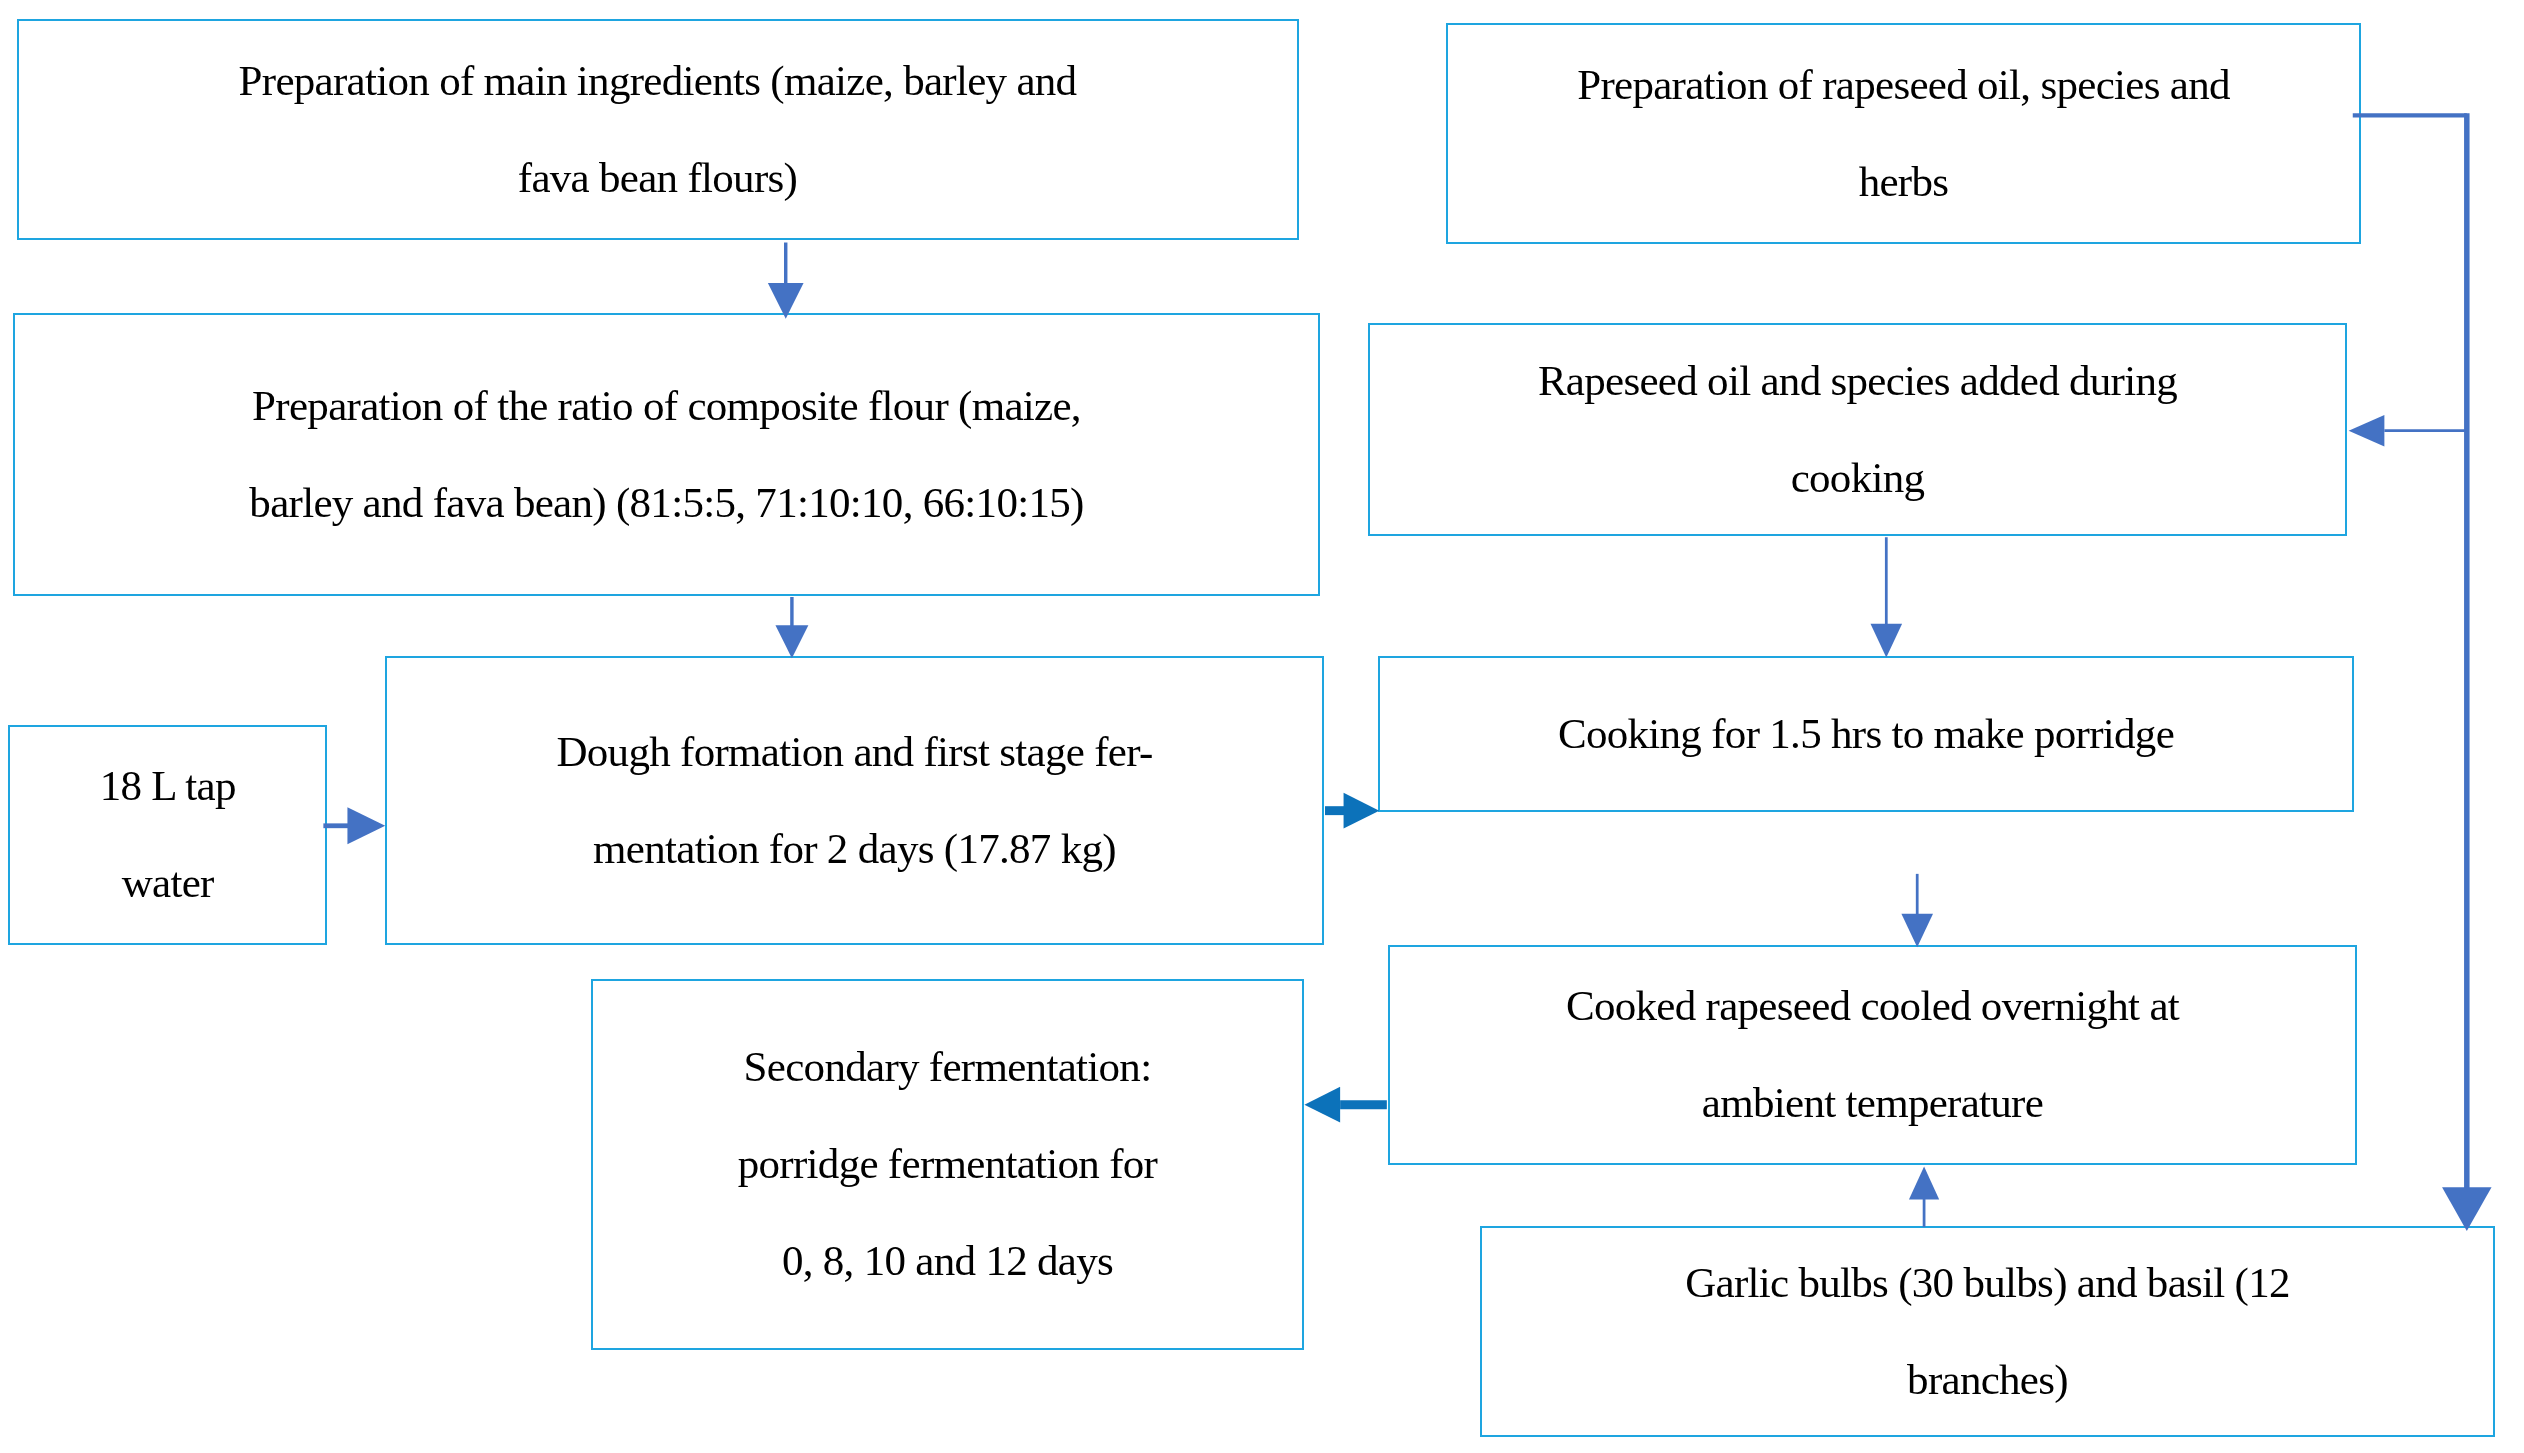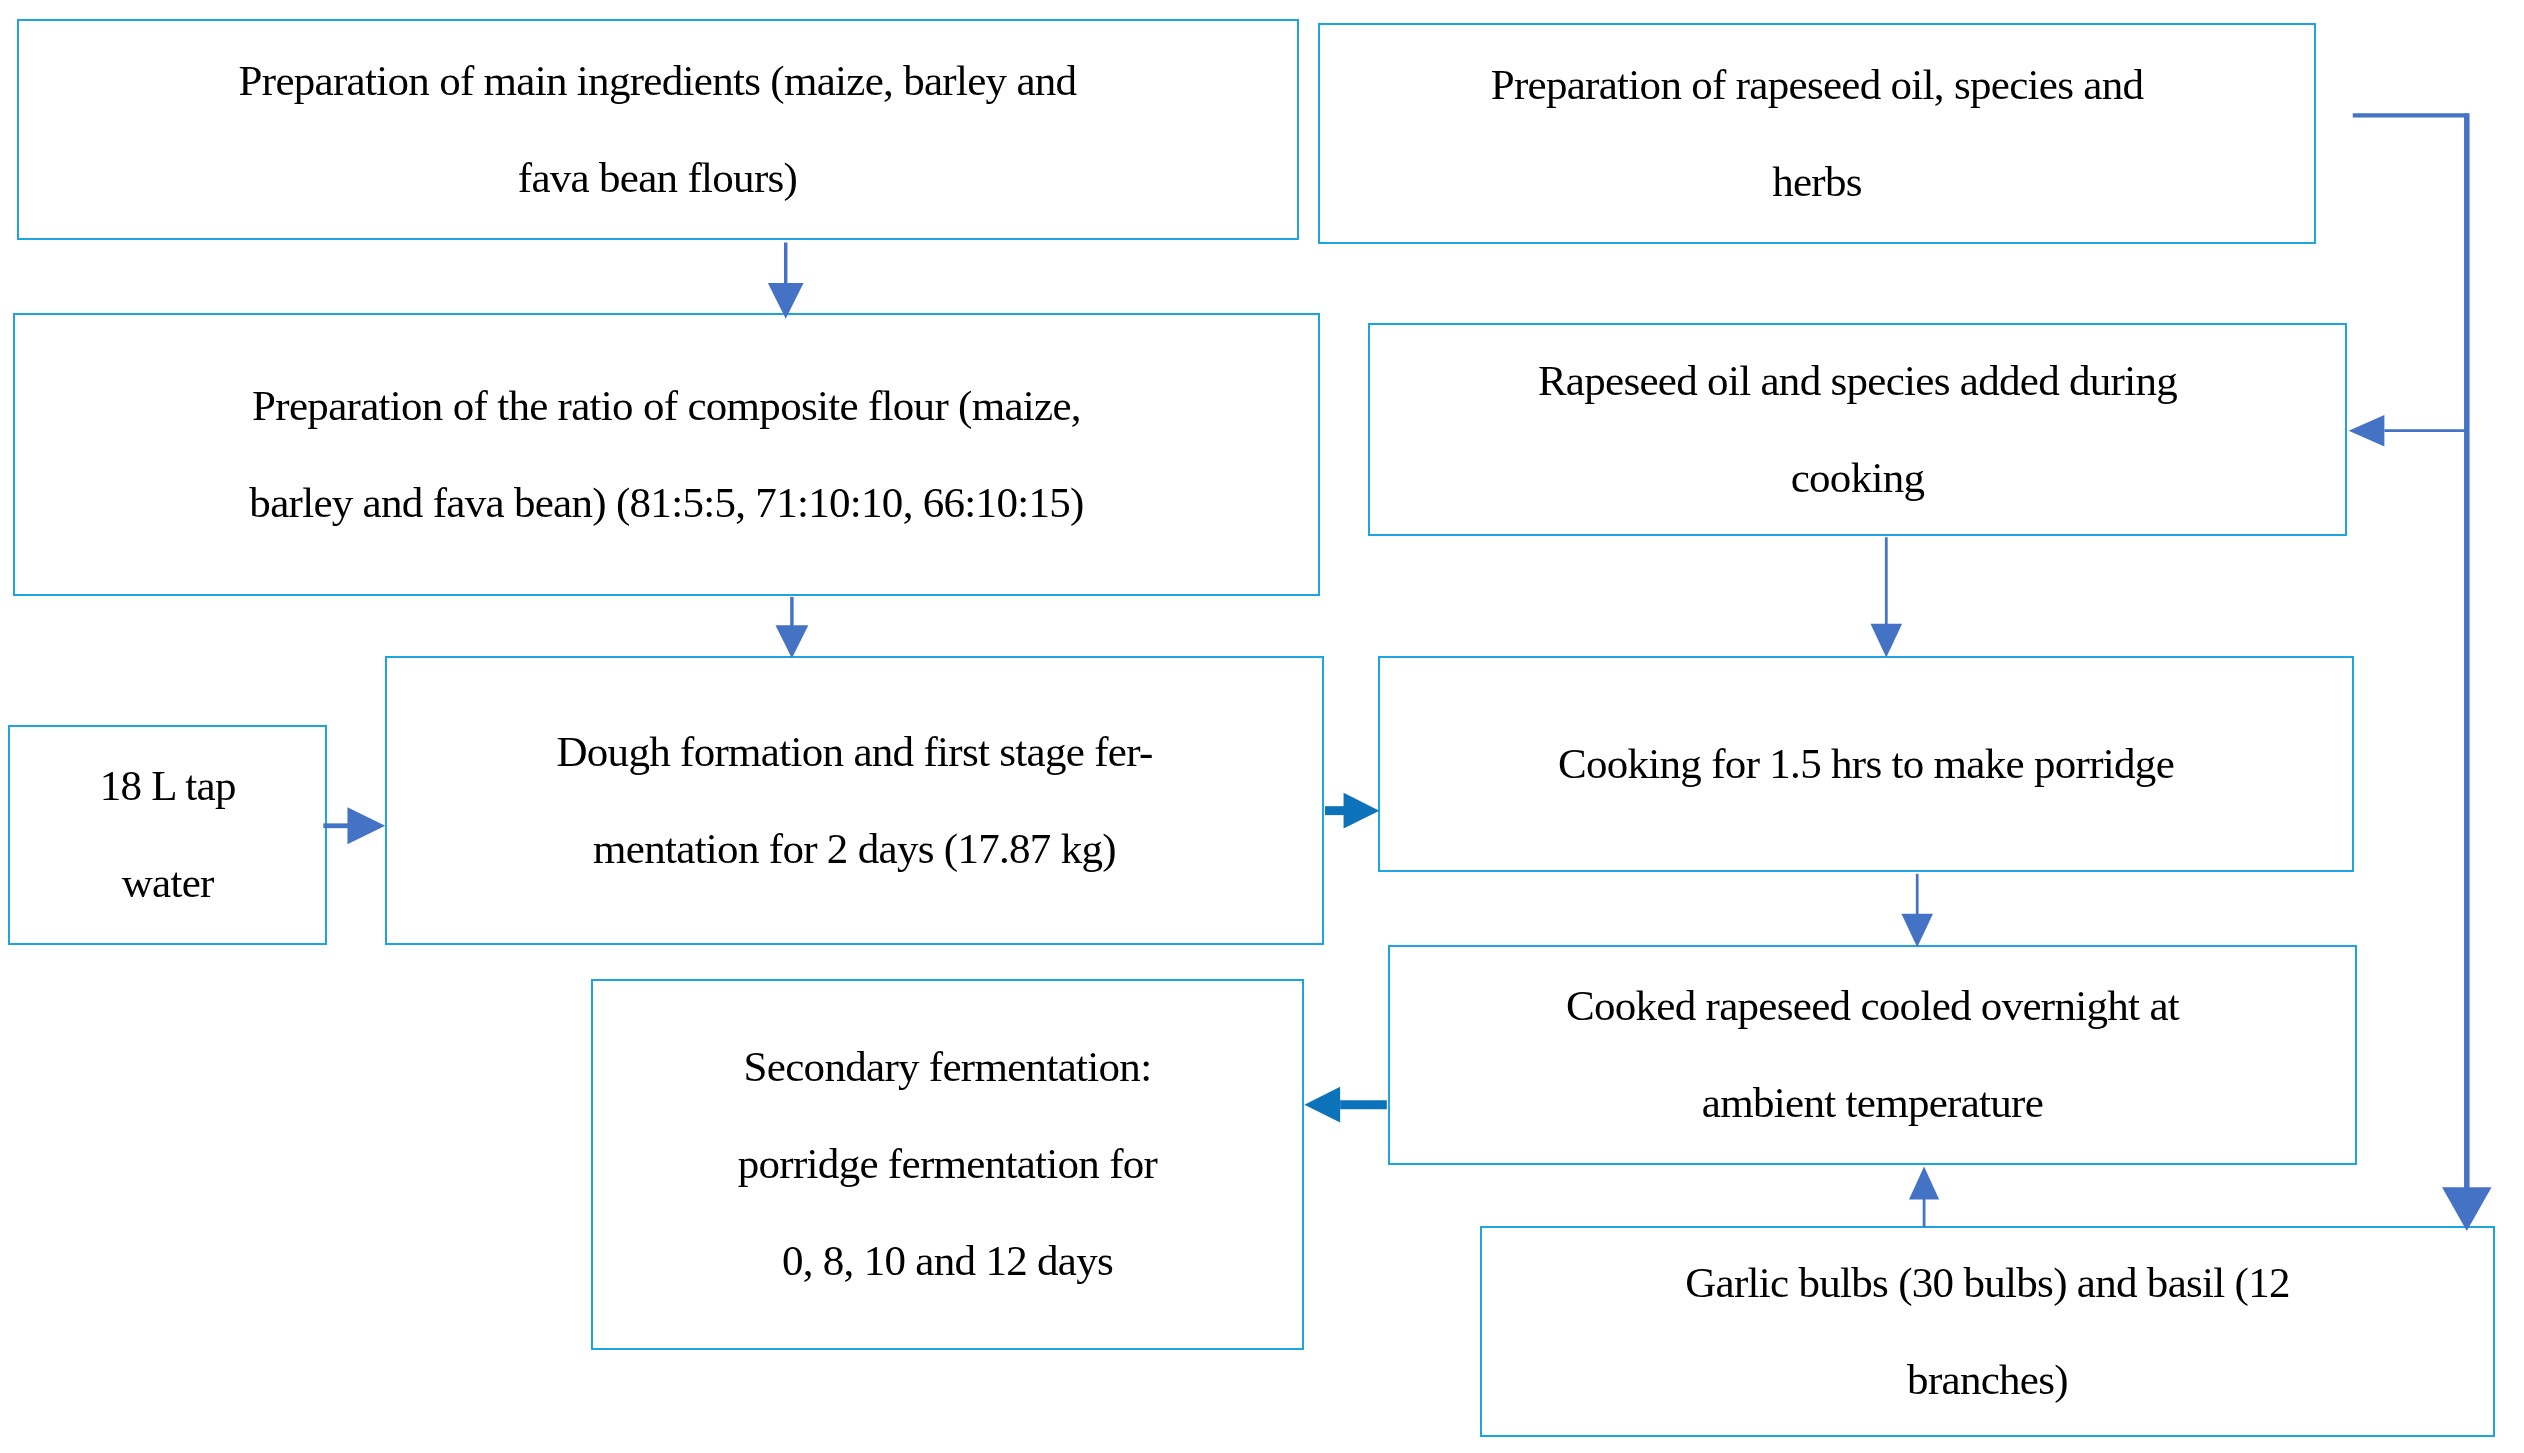--- a/index.html
+++ b/index.html
@@ -28,26 +28,26 @@
     flex-direction: column;
     justify-content: center;
     text-align: center;
     font-size: 43px;
     line-height: 2.25;
     letter-spacing: -0.7px;
   }
   .fbox .line { white-space: nowrap; }
   
   #box-prep-main        { left:   16.5px; top:   19px; width: 1282px; height: 221px; }
-  #box-prep-rapeseed    { left: 1318px; top:   23px; width: 998px; height: 221px; }
+  #box-prep-rapeseed    { left: 1446px; top:   23px; width: 915px; height: 221px; }
   #box-prep-ratio       { left:   13px; top:  313px; width: 1307px; height: 283px; }
   #box-rapeseed-added   { left: 1368px; top:  323px; width: 979px; height: 213px; }
   #box-tap-water        { left:   8.2px; top: 725px; width:  319px; height: 220px; }
   #box-dough            { left:  385px; top:  656px; width: 939px; height: 289px; }
-  #box-cooking          { left: 1378px; top:  656px; width: 976px; height: 216px; }
+  #box-cooking          { left: 1378px; top:  656px; width: 976px; height: 156px; }
   #box-cooled           { left: 1388px; top: 945px; width: 969px; height: 220px; }
   #box-secondary        { left:  591px; top: 979px; width: 713px; height: 371px; }
   #box-garlic           { left: 1480px; top: 1226px; width: 1015px; height: 211px; }
   #arrow-layer {
     position: absolute;
     left: 0; top: 0;
     width: 2525px;
     height: 1453px;
     pointer-events: none;
   }

